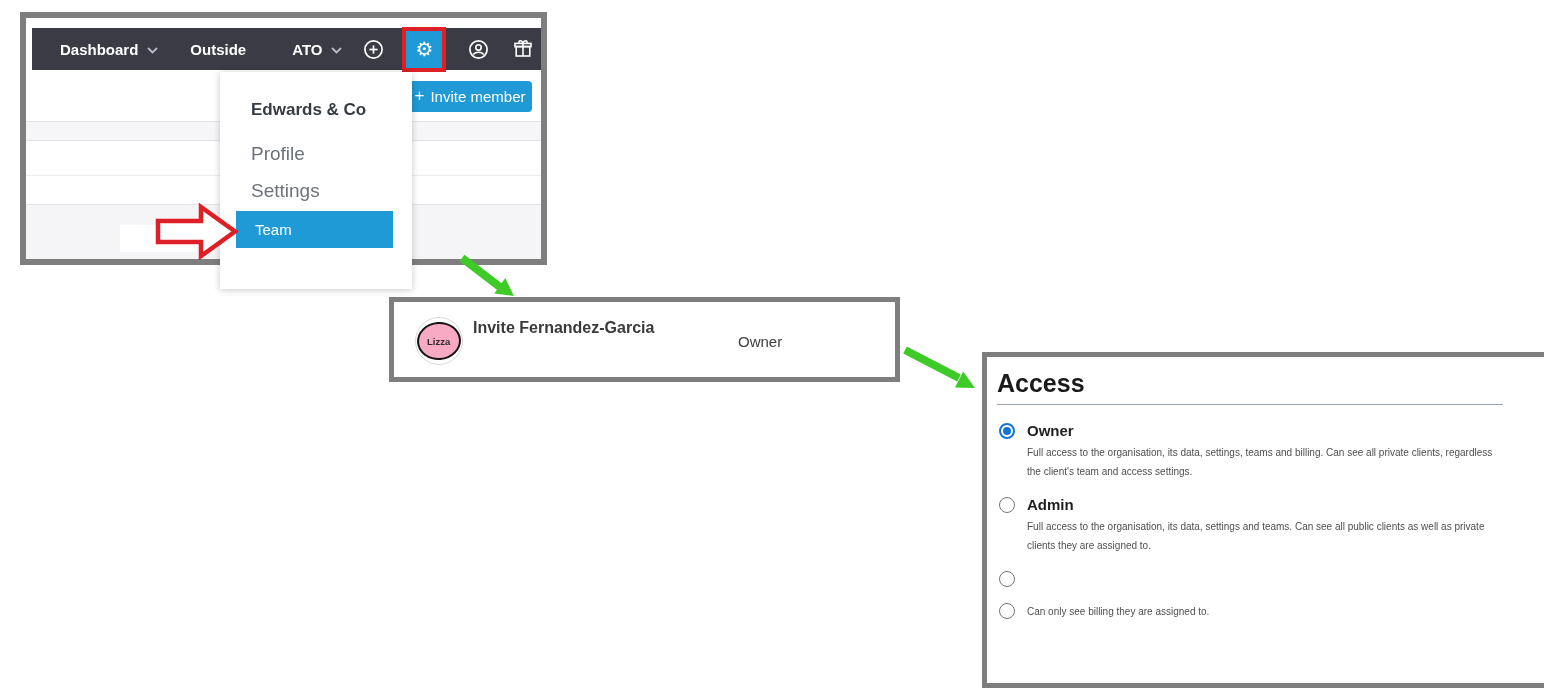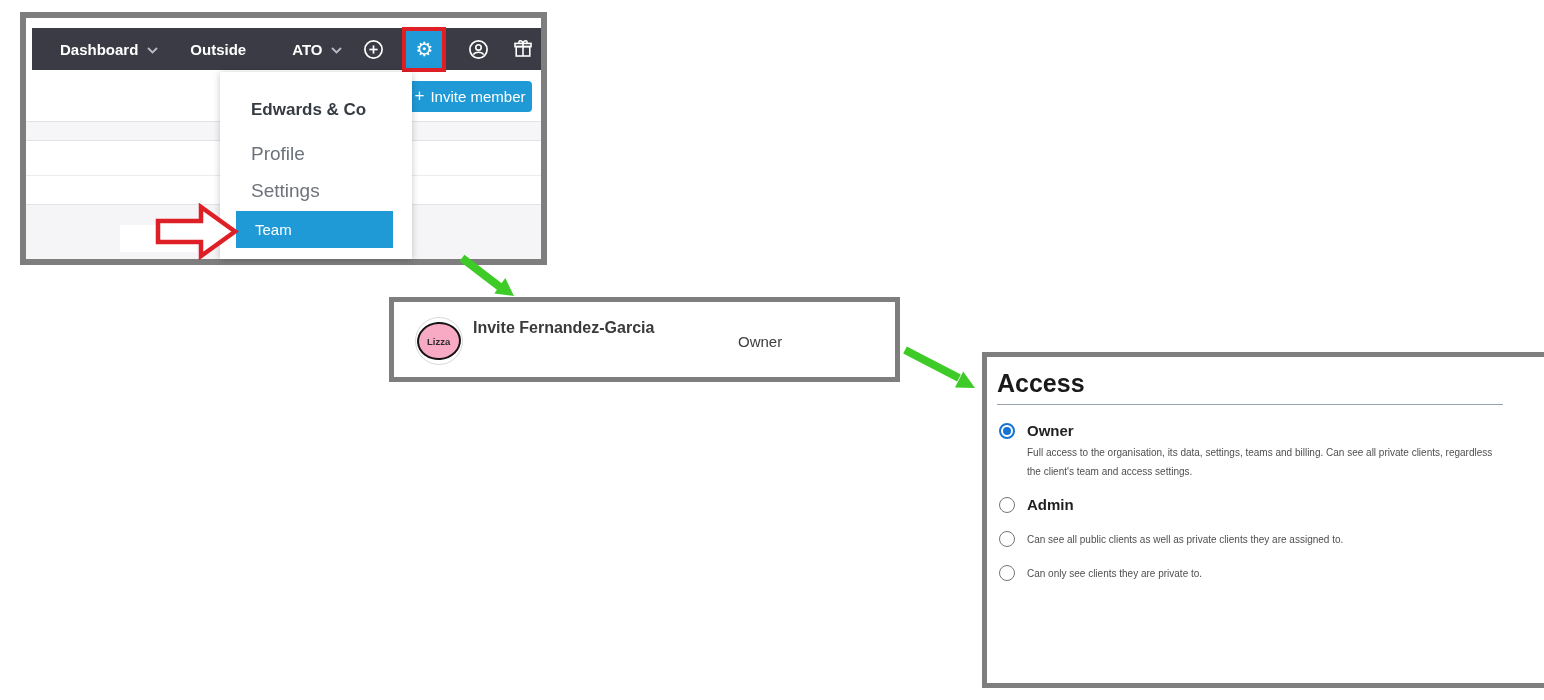--- a/index.html
+++ b/index.html
@@ -34,21 +34,21 @@
   .bg-line   { position:absolute; left:0; top:157px; width:515px; border-top:1px solid #ececf0; }
   .bg-footer { position:absolute; left:0; top:186px; width:515px; height:55px; background:#f5f5f7;
                border-top:1px solid #e3e3e7; }
   .bg-white-chip { position:absolute; left:94px; top:207px; width:77px; height:27px; background:#ffffff; }
 
   .invite-btn { position:absolute; left:382px; top:63px; width:124px; height:31px; background:#1f9ad6;
                 border:none; border-radius:4px; color:#fff; font-size:15px; font-family:inherit;
                 display:flex; align-items:center; justify-content:center; gap:6px; z-index:2; cursor:pointer; }
   .invite-plus { font-size:17px; font-weight:normal; margin-top:-1px; }
 
-  .dropdown { position:absolute; left:194px; top:54px; width:192px; height:187px; background:#ffffff;
+  .dropdown { position:absolute; left:194px; top:54px; width:192px; height:217px; background:#ffffff;
               box-shadow:0 1px 7px rgba(0,0,0,.22); z-index:3;text-align:right; }
   .dd-org { position:absolute; left:31px; top:28px; font-size:17px; font-weight:bold; color:#363b43; }
   .dd-item { position:absolute; left:31px; font-size:19px; color:#6e737b; cursor:pointer; }
   .dd-profile { top:71px; }
   .dd-settings { top:108px; }
   .dd-team-bar { position:absolute; left:16px; top:139px; width:157px; height:37px; background:#1f9ad6;
                  display:flex; align-items:center; padding-left:19px; cursor:pointer; }
   .dd-team-bar span { color:#ffffff; font-size:15px; }
 
   .red-arrow { position:absolute; left:129px; top:185px; z-index:4; }
@@ -191,33 +191,33 @@
         <div>
           <div class="opt-label">Owner</div>
           <div class="opt-desc">Full access to the organisation, its data, settings, teams and billing. Can see all private clients, regardless the client's team and access settings.</div>
         </div>
       </div>
 
       <div class="access-option">
         <span class="radio"></span>
         <div>
           <div class="opt-label">Admin</div>
+          <div class="opt-desc">Full access to the organisation, its data, settings and teams. Can see all public clients as well as private clients they are assigned to.</div>
         </div>
       </div>
 
       <div class="access-option">
         <span class="radio"></span>
         <div>
-          <div class="opt-desc">Can see all public clients as well as private clients they are assigned to.</div>
         </div>
       </div>
 
       <div class="access-option">
         <span class="radio"></span>
         <div>
-          <div class="opt-desc">Can only see clients they are private to.</div>
+          <div class="opt-desc">Can only see billing they are assigned to.</div>
         </div>
       </div>
 
     </div>
   </div>
 
 </div>
 
 </body></html>

